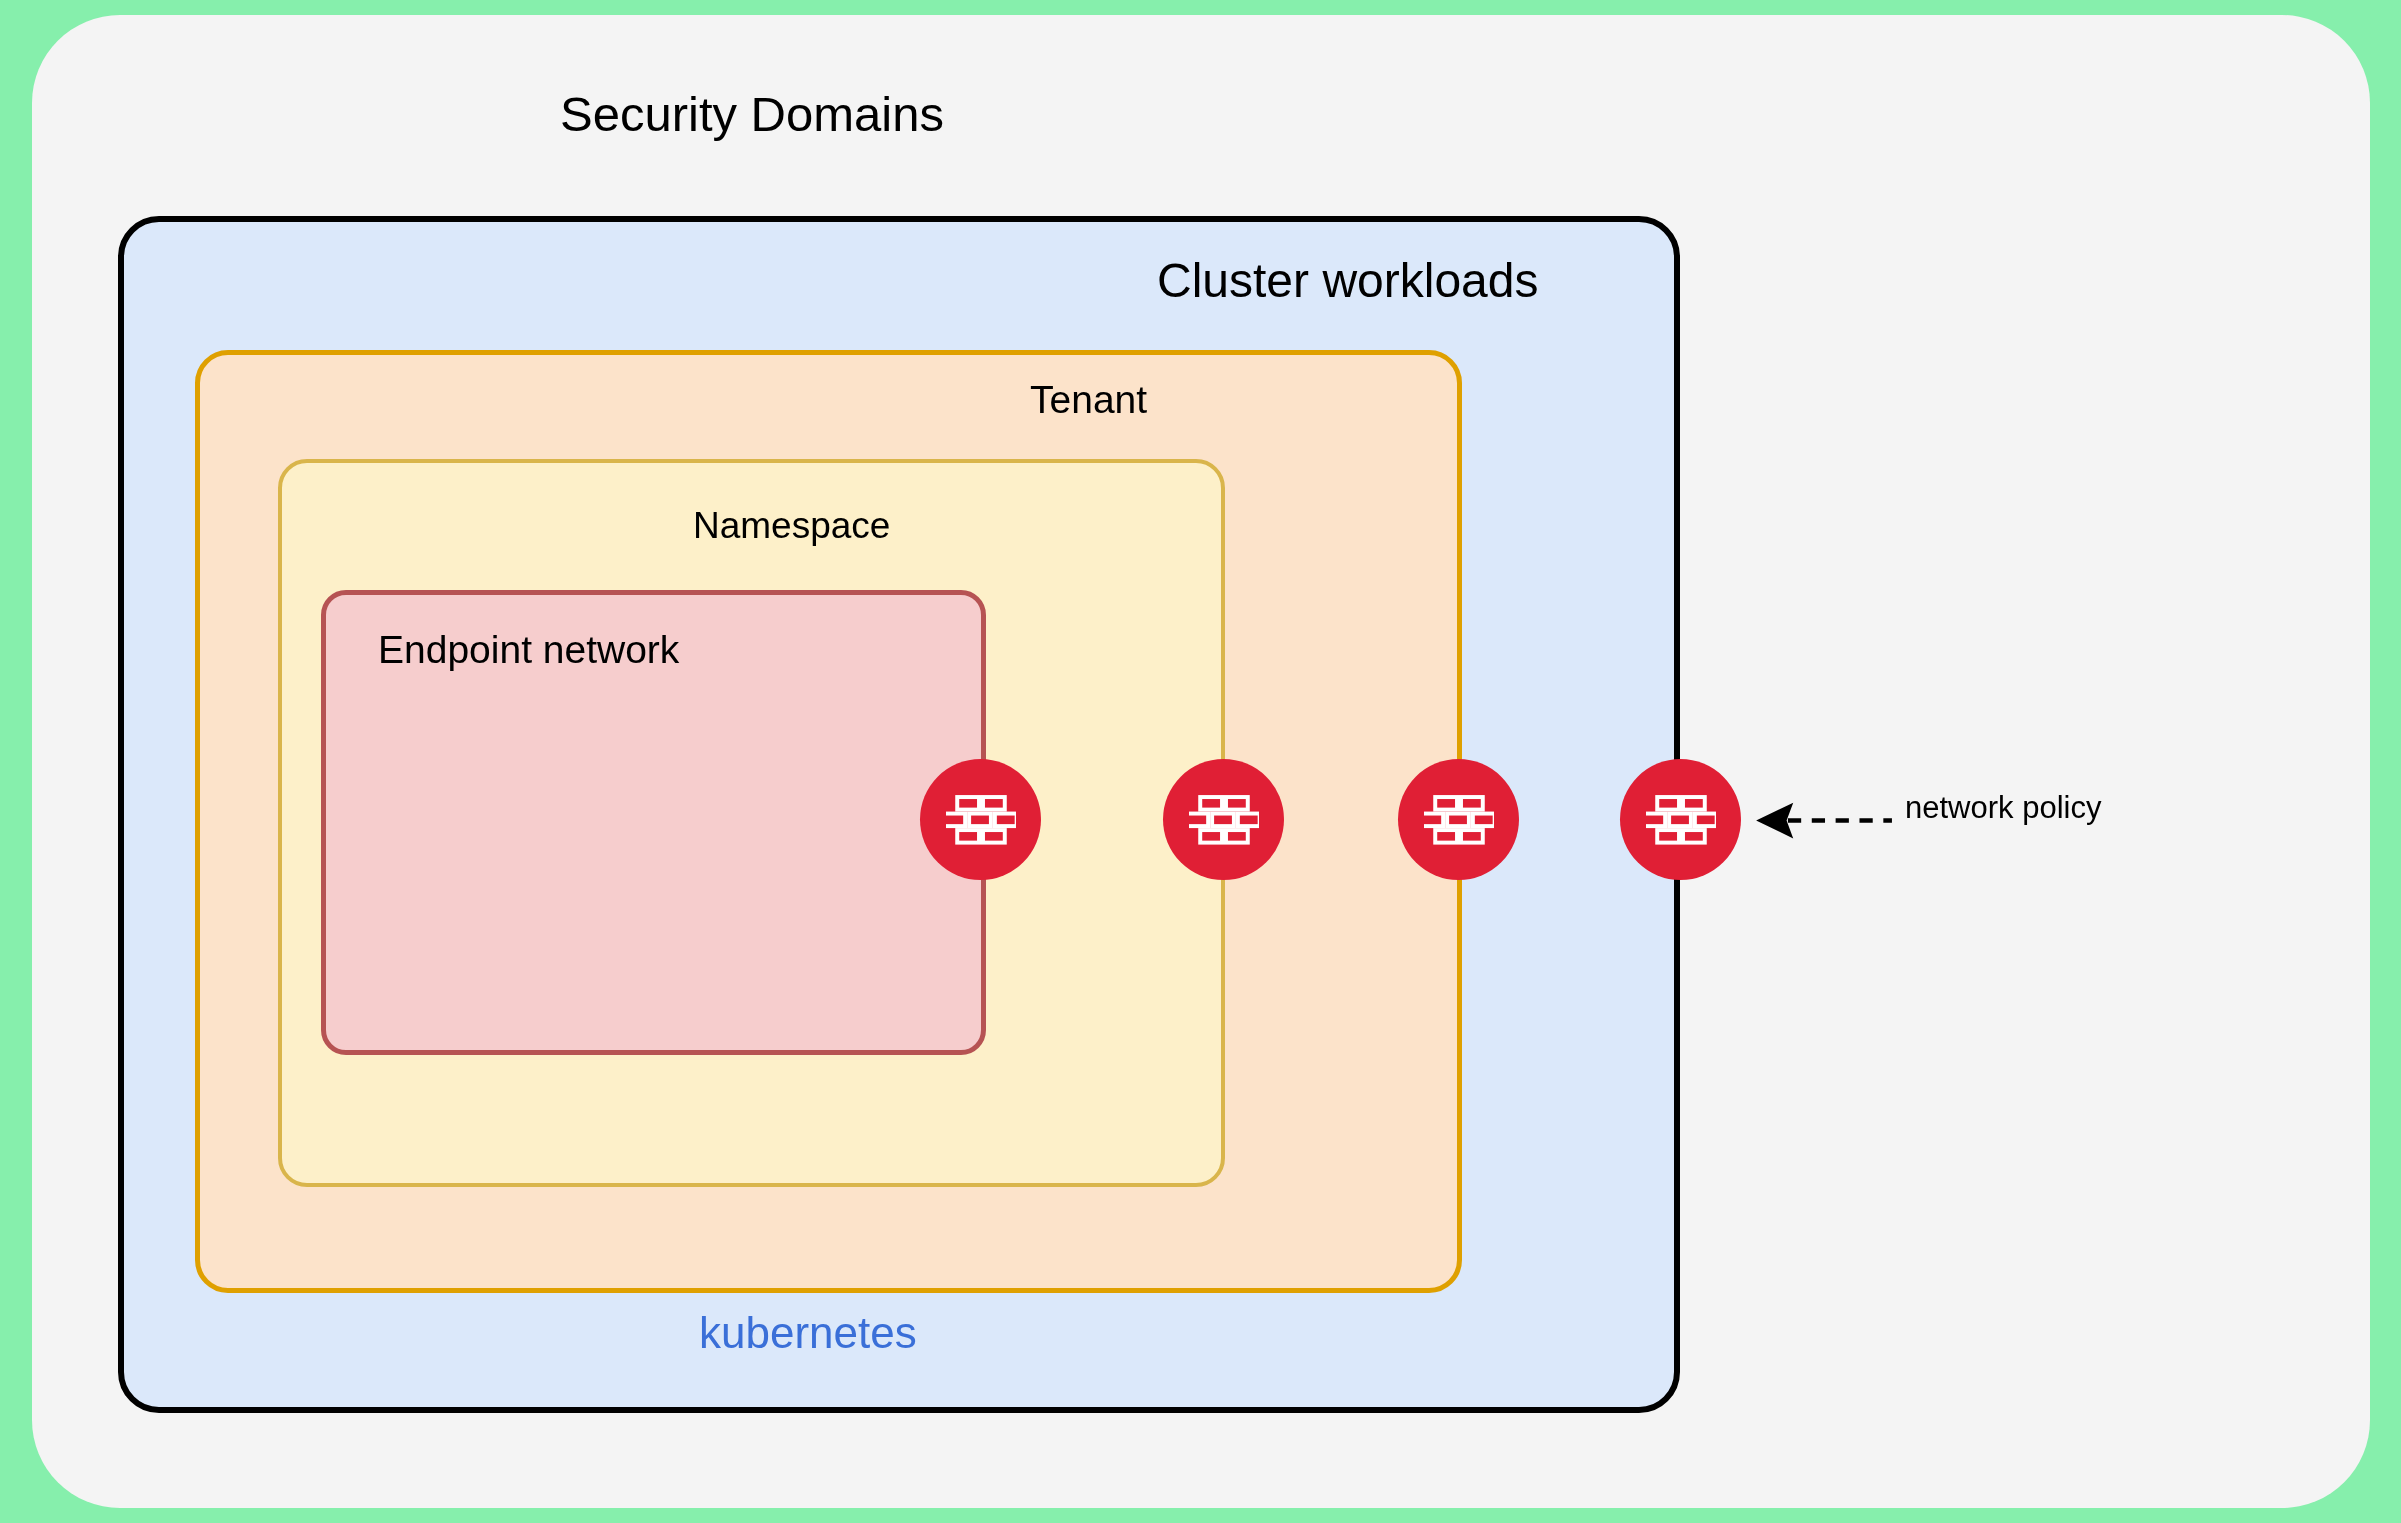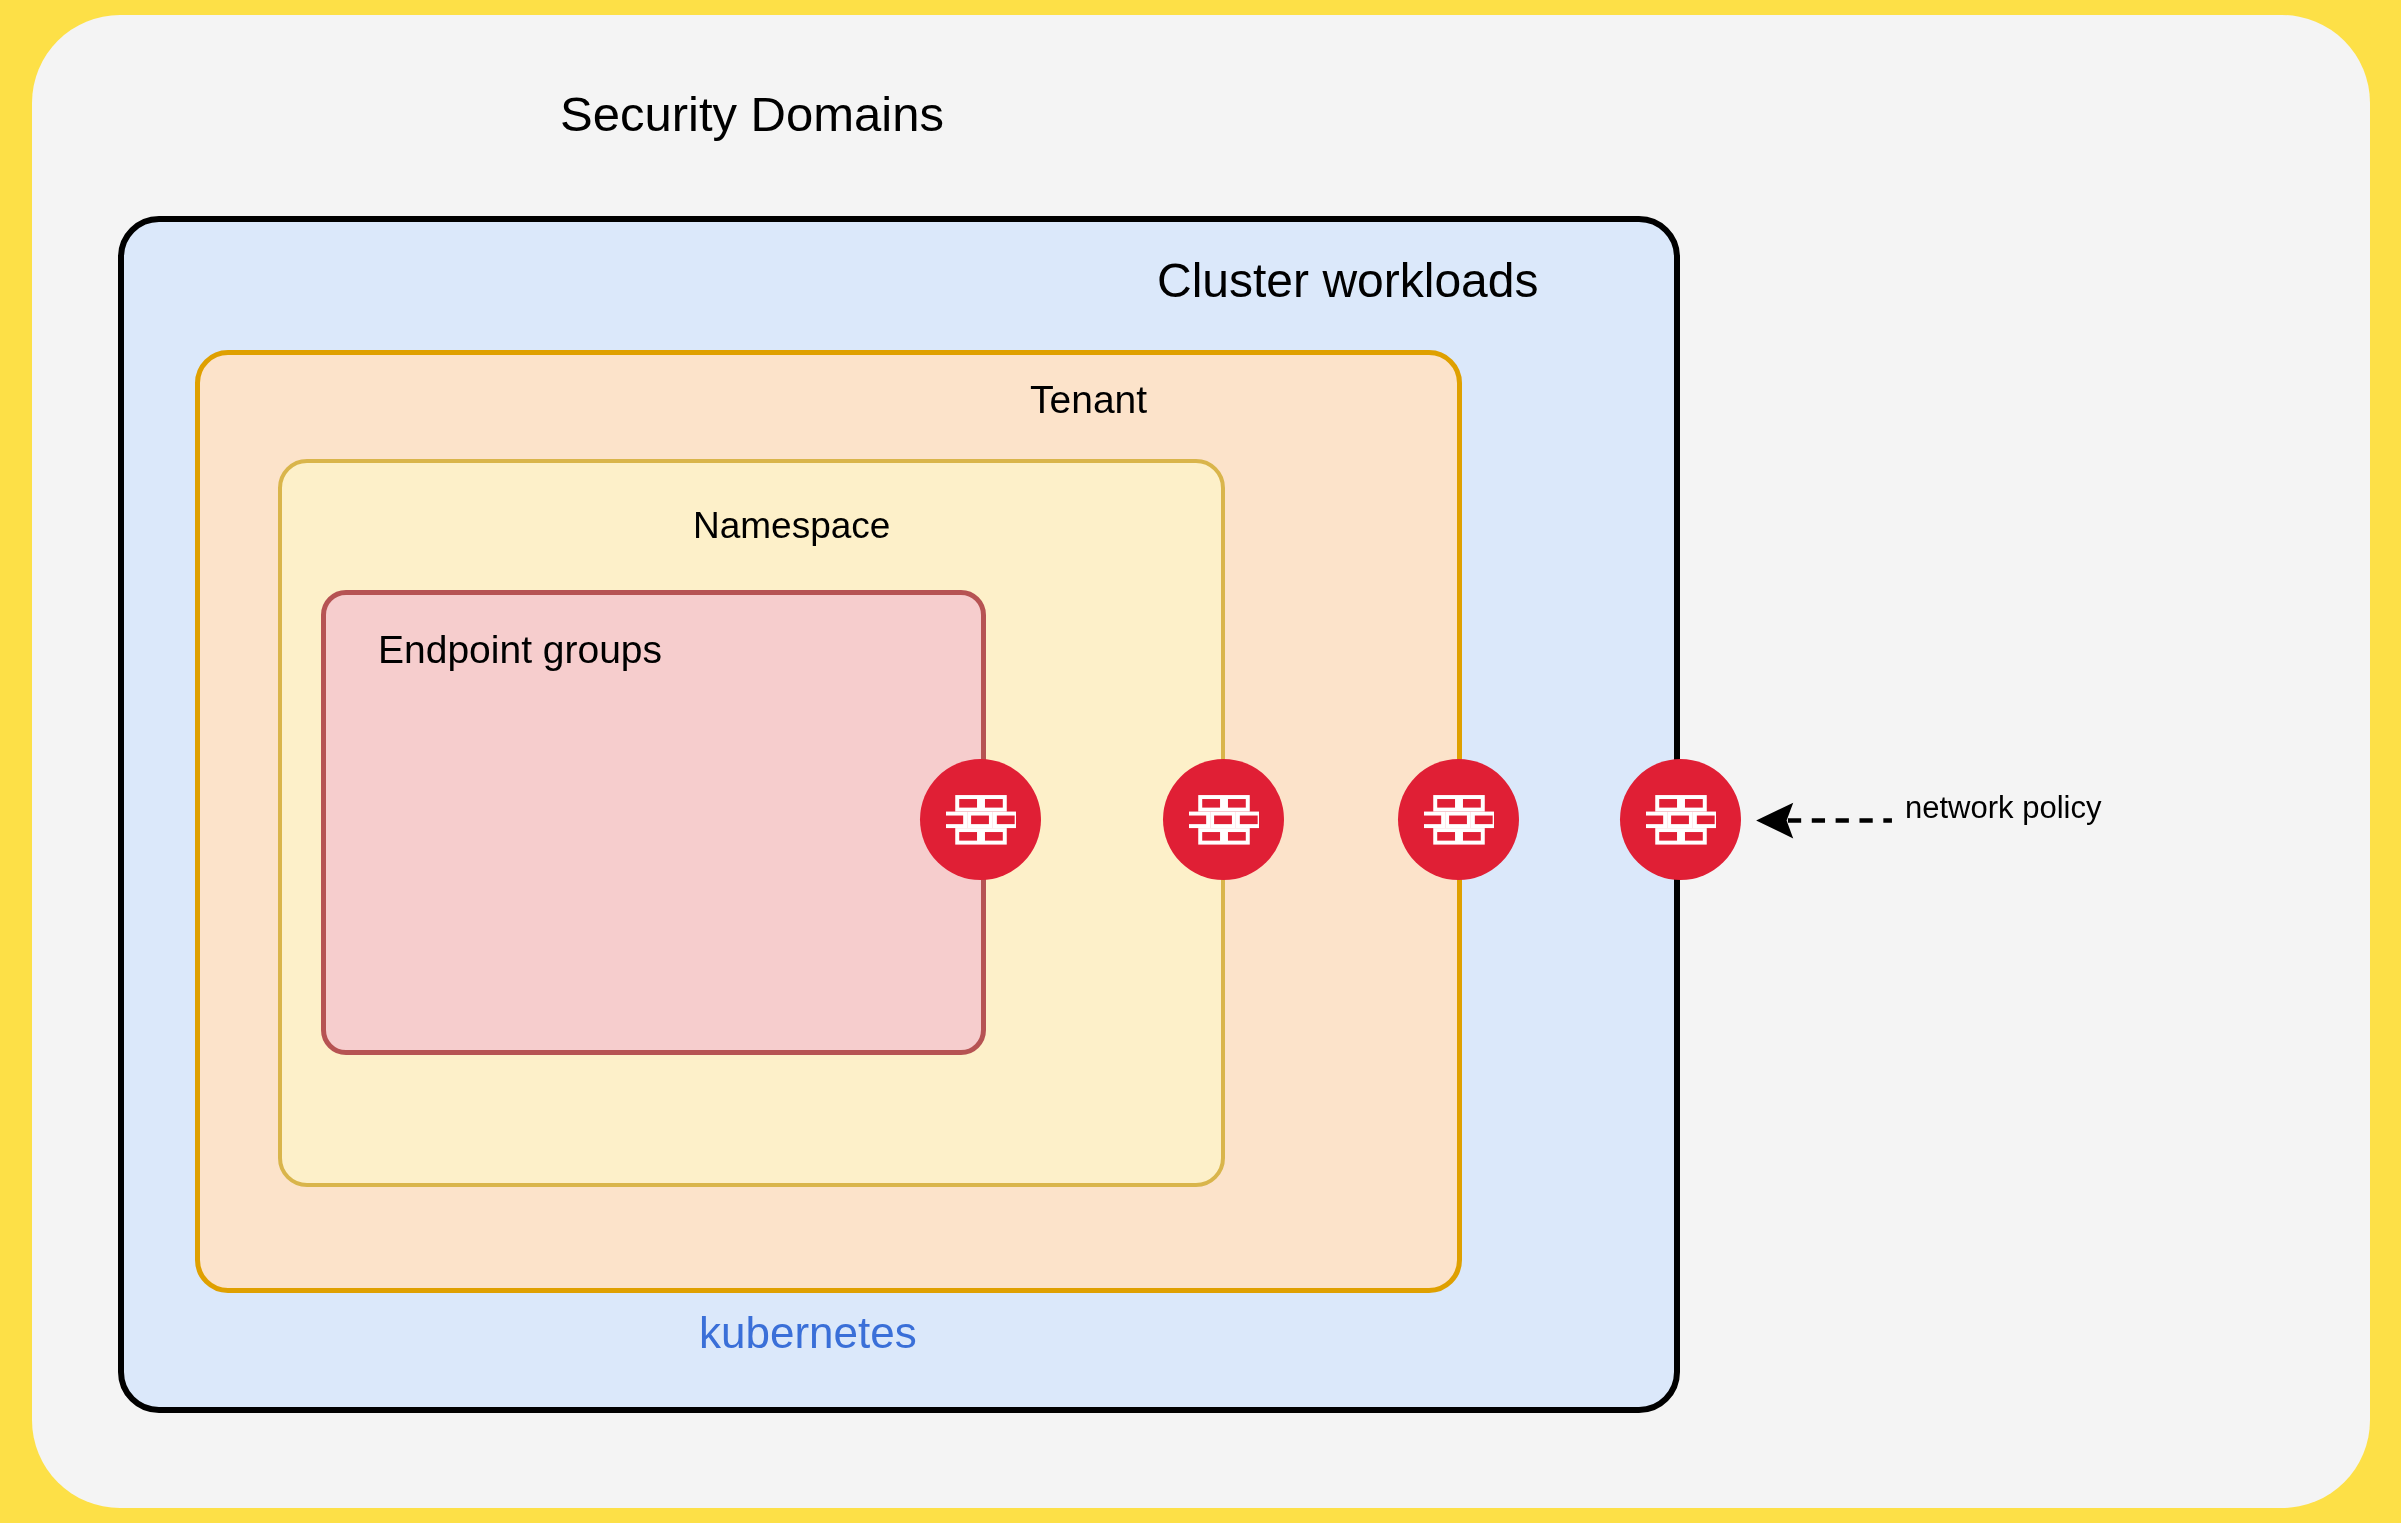--- a/index.html
+++ b/index.html
@@ -6,21 +6,21 @@
   html,body{ background:#000; }
   body{
     width:2401px; height:1524px;
     font-family:"Liberation Sans", sans-serif;
     position:relative; overflow:hidden;
   }
 
   
   #canvas{
     position:absolute; left:0; top:0; width:2401px; height:1524px;
-    background:#fde047;
+    background:#86efac;
   }
   .panel{
     position:absolute;
     left:32px; top:14.6px; width:2338px; height:1493px;
     background:#f4f4f4;
     border-radius:88px;
   }
 
   
   .domain-box{
@@ -132,21 +132,21 @@
   <div class="domain-box box-namespace"></div>
 
   <div class="domain-box box-endpoint"></div>
 
   <div class="lbl lbl-cluster">Cluster workloads</div>
 
   <div class="lbl lbl-tenant">Tenant</div>
 
   <div class="lbl lbl-namespace">Namespace</div>
 
-  <div class="lbl lbl-endpoint">Endpoint groups</div>
+  <div class="lbl lbl-endpoint">Endpoint network</div>
 
   <div class="lbl lbl-kubernetes">kubernetes</div>
 
   <div class="fw" style="left:920px; top:759px;">
     <span>
       <svg viewBox="0 0 106 80" xmlns="http://www.w3.org/2000/svg">
         <g fill="none" stroke="#ffffff" stroke-width="6">
           <rect x="17" y="6" width="33" height="19"></rect>
           <rect x="56" y="6" width="33" height="19"></rect>
           <rect x="-4" y="31" width="33" height="19"></rect>

